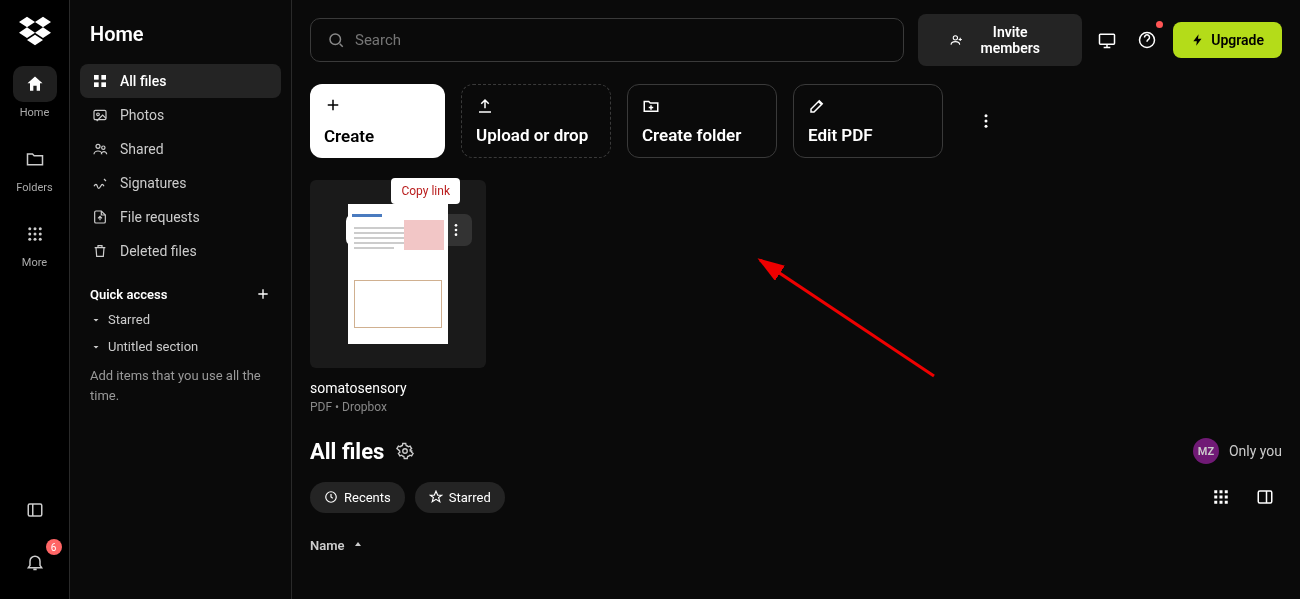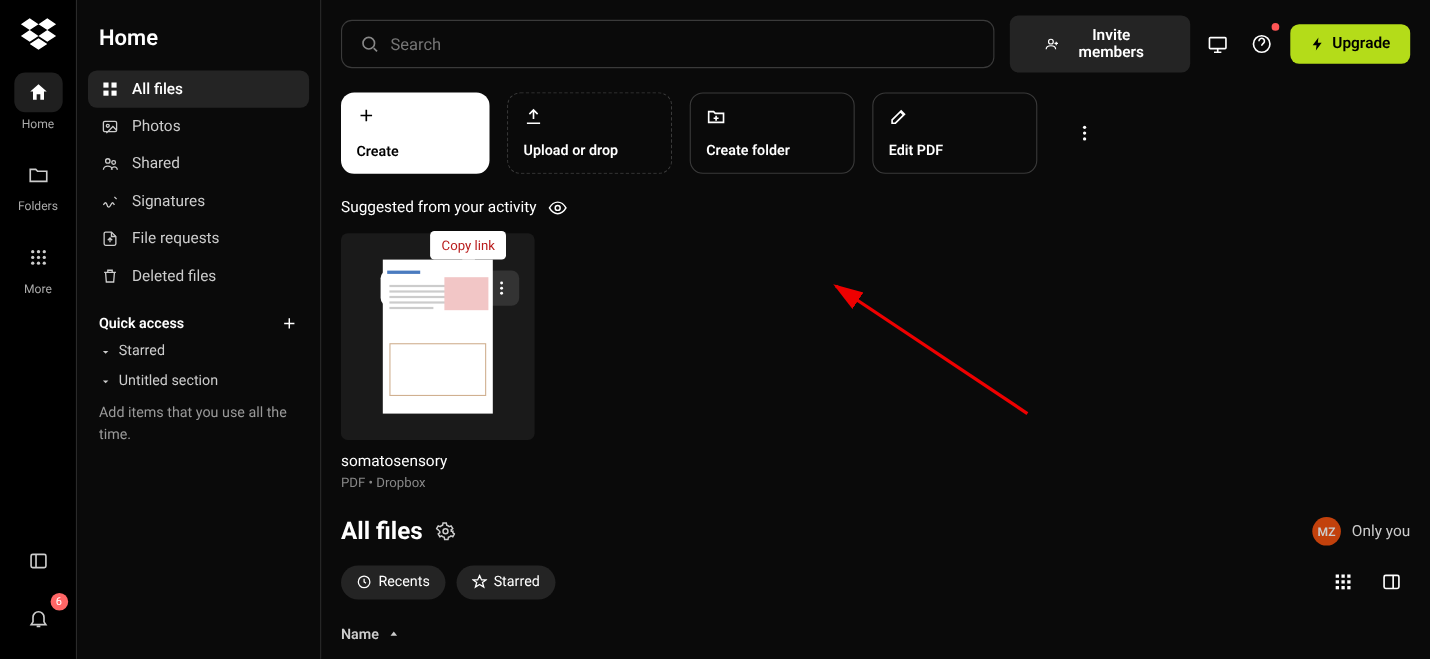--- a/index.html
+++ b/index.html
@@ -28,42 +28,42 @@
 .search{flex:0 0 594px;display:flex;align-items:center;gap:10px;border:1px solid #3a3a3a;border-radius:10px;padding:12px 16px;color:#888}
 .search input{background:transparent;border:none;outline:none;color:#fff;font-size:15px;flex:1}
 .top-right{margin-left:auto;display:flex;align-items:center;gap:12px}
 .invite-btn{background:#242424;border:none;color:#fff;padding:10px 32px;border-radius:8px;font-size:14px;font-weight:600;display:flex;align-items:center;gap:8px;cursor:pointer}
 .icon-btn{width:34px;height:34px;display:flex;align-items:center;justify-content:center;cursor:pointer;position:relative}
 .upgrade-btn{background:#b4dc19;color:#000;border:none;padding:10px 18px;border-radius:8px;font-size:14px;font-weight:600;display:flex;align-items:center;gap:6px;cursor:pointer}
 .actions{display:flex;gap:16px;margin-bottom:22px;align-items:center}
 .action-card{width:150px;height:74px;border:1px solid #3a3a3a;border-radius:12px;padding:12px 14px;display:flex;flex-direction:column;justify-content:space-between;cursor:pointer}
 .action-card.primary{background:#fff;color:#000;border:none;width:135px}
 .action-card.dashed{border-style:dashed}
-.action-title{font-size:13px;font-weight:600}
+.action-title{font-size:17px;font-weight:600}
 .sug-header{display:flex;align-items:center;gap:10px;font-size:14px;margin-bottom:14px}
 .file-card{width:176px;position:relative}
 .thumb{width:176px;height:188px;background:#1a1a1a;border-radius:6px;display:flex;align-items:center;justify-content:center;position:relative}
 .doc{width:100px;height:140px;background:#fff;position:relative;overflow:hidden}
 .doc-line{height:2px;background:#ccc;margin:3px 6px}
 .doc-pink{position:absolute;right:4px;top:16px;width:40px;height:30px;background:#f2c6c6}
 .doc-blue{position:absolute;left:4px;top:10px;width:30px;height:3px;background:#4a7bbf}
 .doc-diag{position:absolute;left:6px;bottom:16px;width:88px;height:48px;border:1px solid #d0b090}
 .hover-ctrls{position:absolute;top:34px;right:14px;display:flex;gap:2px}
 .share-pill{background:#fff;color:#000;font-size:13px;font-weight:600;padding:7px 12px;border-radius:7px 0 0 7px;cursor:pointer}
 .link-btn{background:#333;width:32px;height:32px;display:flex;align-items:center;justify-content:center;cursor:pointer}
 .dots-btn{background:#333;width:32px;height:32px;border-radius:0 7px 7px 0;display:flex;align-items:center;justify-content:center;cursor:pointer}
 .tooltip{position:absolute;top:-2px;right:26px;background:#fff;color:#b91c1c;font-size:12px;padding:6px 10px;border-radius:4px;white-space:nowrap}
 .tooltip::after{content:"";position:absolute;bottom:-6px;left:50%;transform:translateX(-50%);border:6px solid transparent;border-top-color:#fff;border-bottom:none}
 .file-name{font-size:14px;margin-top:12px}
 .file-meta{font-size:12px;color:#888;margin-top:4px}
 .arrow{position:absolute;top:256px;left:462px;pointer-events:none}
 .section{display:flex;align-items:center;justify-content:space-between;margin-top:24px}
 .section h2{font-size:22px;font-weight:700;display:flex;align-items:center;gap:12px}
 .only-you{display:flex;align-items:center;gap:10px;font-size:14px;color:#ccc}
-.avatar{width:26px;height:26px;border-radius:50%;background:#c2410c;font-size:11px;display:flex;align-items:center;justify-content:center;font-weight:600}
+.avatar{width:26px;height:26px;border-radius:50%;background:#701a75;font-size:11px;display:flex;align-items:center;justify-content:center;font-weight:600}
 .chips{display:flex;gap:10px;margin-top:16px;align-items:center}
 .chip{background:#242424;border:none;color:#fff;padding:8px 14px;border-radius:20px;font-size:13px;display:flex;align-items:center;gap:6px;cursor:pointer}
 .view-toggles{margin-left:auto;display:flex;gap:10px}
 .tbl-header{display:flex;align-items:center;gap:8px;margin-top:24px;font-size:13px;font-weight:600;color:#ccc}
 svg{display:block}
 .help-dot{position:absolute;top:-2px;right:-2px;width:7px;height:7px;background:#f55;border-radius:50%}
 </style>
 </head>
 <body>
 
@@ -255,27 +255,20 @@
     </div>
     <div class="icon-btn" style="margin-left:10px">
       <svg width="18" height="18" viewBox="0 0 24 24" fill="#fff">
           <circle cx="12" cy="5" r="2"></circle>
           <circle cx="12" cy="12" r="2"></circle>
           <circle cx="12" cy="19" r="2"></circle>
         </svg>
     </div>
   </div>
 
-  <div class="sug-header">
-    <span>Suggested from your activity</span>
-    <svg width="18" height="18" viewBox="0 0 24 24" fill="none" stroke="#fff" stroke-width="1.8">
-        <path d="M2 12s4-7 10-7 10 7 10 7-4 7-10 7-10-7-10-7z"></path>
-        <circle cx="12" cy="12" r="3"></circle>
-      </svg>
-  </div>
 
   <div class="file-card">
     <div class="thumb">
       <div class="tooltip">Copy link</div>
       <div class="hover-ctrls">
         <div class="share-pill">Share</div>
         <div class="link-btn">
             <svg width="16" height="16" viewBox="0 0 24 24" fill="none" stroke="#fff" stroke-width="2">
               <path d="M10 13a5 5 0 007 0l3-3a5 5 0 00-7-7l-1 1M14 11a5 5 0 00-7 0l-3 3a5 5 0 007 7l1-1"></path>
             </svg>

